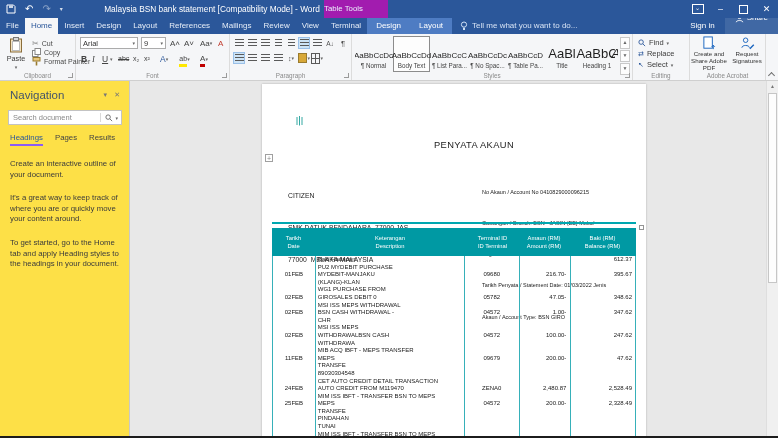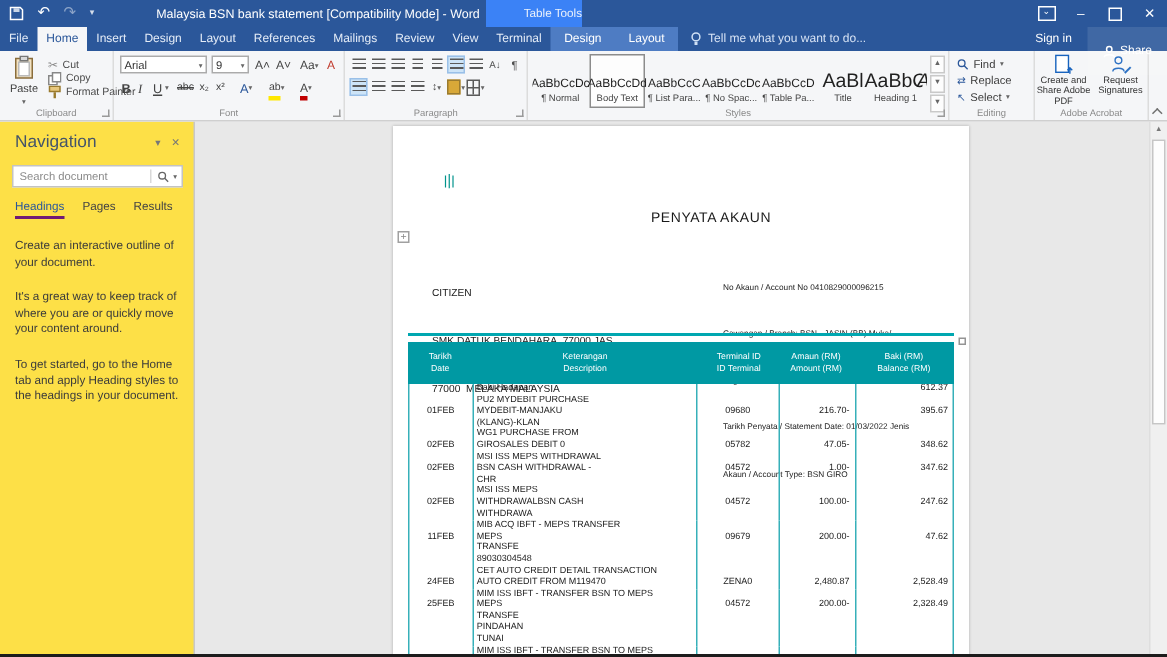--- a/index.html
+++ b/index.html
@@ -6,34 +6,34 @@
   body{width:778px;height:438px;position:relative;overflow:hidden;background:#e8e8e8;
        font-family:"Liberation Sans",sans-serif;-webkit-font-smoothing:antialiased;}
   
   .titlebar{position:absolute;left:0;top:0;width:778px;height:18px;background:#2b579a;color:#fff;z-index:30;}
   .qat{position:absolute;left:6px;top:0;height:18px;display:flex;align-items:center;gap:9px;}
   .qat .t{font-size:10px;line-height:10px;color:#fff;}
   .qat .dim{opacity:.45;}
   .qat .mini{font-size:6px;opacity:.8;}
   .win-title{position:absolute;left:92px;top:0;width:240px;height:18px;line-height:18px;text-align:center;
              font-size:8.3px;color:#fff;white-space:nowrap;overflow:hidden;}
-  .context-label{position:absolute;left:324px;top:0;width:64px;height:18px;background:#3b82f6;color:#eaf1fb;
-                 font-size:7.8px;line-height:18px;text-align:right;}
+  .context-label{position:absolute;left:324px;top:0;width:64px;height:18px;background:#a21caf;color:#eaf1fb;
+                 font-size:7.8px;line-height:18px;text-align:left;}
   .win-controls{position:absolute;right:0;top:0;height:18px;display:flex;}
   .win-btn{width:23px;height:18px;display:flex;align-items:center;justify-content:center;font-size:9px;color:#fff;}
   .restore-box{width:7px;height:7px;border:1px solid #fff;}
   .dispopt-box{width:10px;height:8px;border:1px solid #fff;font-size:6px;line-height:7px;text-align:center;}
   
   .tabrow{position:absolute;left:0;top:18px;width:778px;height:16px;background:#2b579a;display:flex;z-index:29;}
   .tabs{display:flex;}
   .tab{padding:0 6px;line-height:16px;font-size:8px;color:#e4ecf7;white-space:nowrap;}
   .tab.active{background:#f5f6f8;color:#2b579a;}
   .tab.contextual{background:#4e7cc3;color:#fff;padding:0 9px;}
   .tellme{margin-left:8px;display:flex;align-items:center;gap:4px;font-size:8px;color:#d6e2f4;line-height:16px;white-space:nowrap;}
-  .tabrow-right{margin-left:auto;display:flex;align-items:flex-start;}
+  .tabrow-right{margin-left:auto;display:flex;align-items:flex-end;}
   .signin{font-size:8px;color:#fff;padding:0 10px;line-height:16px;}
   .share{display:flex;align-items:center;gap:3px;font-size:8px;color:#fff;padding:8px 10px;background:rgba(255,255,255,.10);line-height:16px;height:16px;}
   
   .ribbon{position:absolute;left:0;top:34px;width:778px;height:47px;background:#f5f6f8;border-bottom:1px solid #cfcfcf;
           display:flex;z-index:28;box-sizing:border-box;}
   .rgroup{position:relative;height:100%;border-right:1px solid #dcdcdc;box-sizing:border-box;flex:none;}
   .rgroup-label{position:absolute;bottom:1px;left:0;right:0;text-align:center;font-size:6.3px;color:#8a8a8a;white-space:nowrap;}
   .launcher{position:absolute;right:2px;bottom:2px;width:4px;height:4px;border-right:1px solid #9a9a9a;border-bottom:1px solid #9a9a9a;}
   
   .g-clipboard{width:76px;}
@@ -85,21 +85,21 @@
   .nav-title{position:absolute;left:10px;top:8px;font-size:11.5px;color:#44546a;}
   .nav-ctrl{position:absolute;top:10px;font-size:7px;color:#777;}
   .nav-search{position:absolute;left:8px;top:29px;width:114px;height:15px;border:1px solid #c3c3c3;background:#fff;
               box-sizing:border-box;display:flex;align-items:center;}
   .nav-search input{flex:1;border:none;outline:none;font-size:7.5px;color:#333;padding:0 0 0 4px;min-width:0;
                     font-family:"Liberation Sans",sans-serif;background:transparent;}
   .nav-search input::placeholder{color:#8a8a8a;}
   .nav-search .sep{width:1px;height:9px;background:#d9d9d9;margin:0 2px;}
   .nav-tabs{position:absolute;left:10px;top:52px;display:flex;gap:12px;font-size:7.8px;}
   .nav-tab{color:#444;padding-bottom:2px;}
-  .nav-tab.active{color:#2b579a;border-bottom:2px solid #701a75;}
+  .nav-tab.active{color:#2b579a;border-bottom:2px solid #8b5cf6;}
   .nav-para{position:absolute;left:10px;width:112px;font-size:7.8px;line-height:10.5px;color:#3b3b3b;}
   
   .page{position:absolute;left:262px;top:3px;width:384px;height:354px;background:#fff;overflow:hidden;
         box-shadow:0 0 2px rgba(0,0,0,.25);}
   .bsn-logo{position:absolute;left:25px;top:25px;width:58px;height:29px;display:flex;align-items:center;justify-content:center;gap:2px;}
   .bsn-logo .bsn-text{color:#fff;font-size:14px;font-weight:bold;letter-spacing:.3px;}
   .doc-heading{position:absolute;left:0;top:56px;width:384px;text-align:center;text-indent:40px;font-size:9.3px;color:#1a1a1a;letter-spacing:.4px;}
   .tbl-move-handle{position:absolute;left:3px;top:70px;width:8px;height:8px;border:1px solid #a0a0a0;font-size:7px;line-height:7px;
                    text-align:center;color:#888;box-sizing:border-box;}
   .addr{position:absolute;left:26px;top:85px;font-size:6.8px;line-height:10.8px;color:#222;white-space:pre;}

